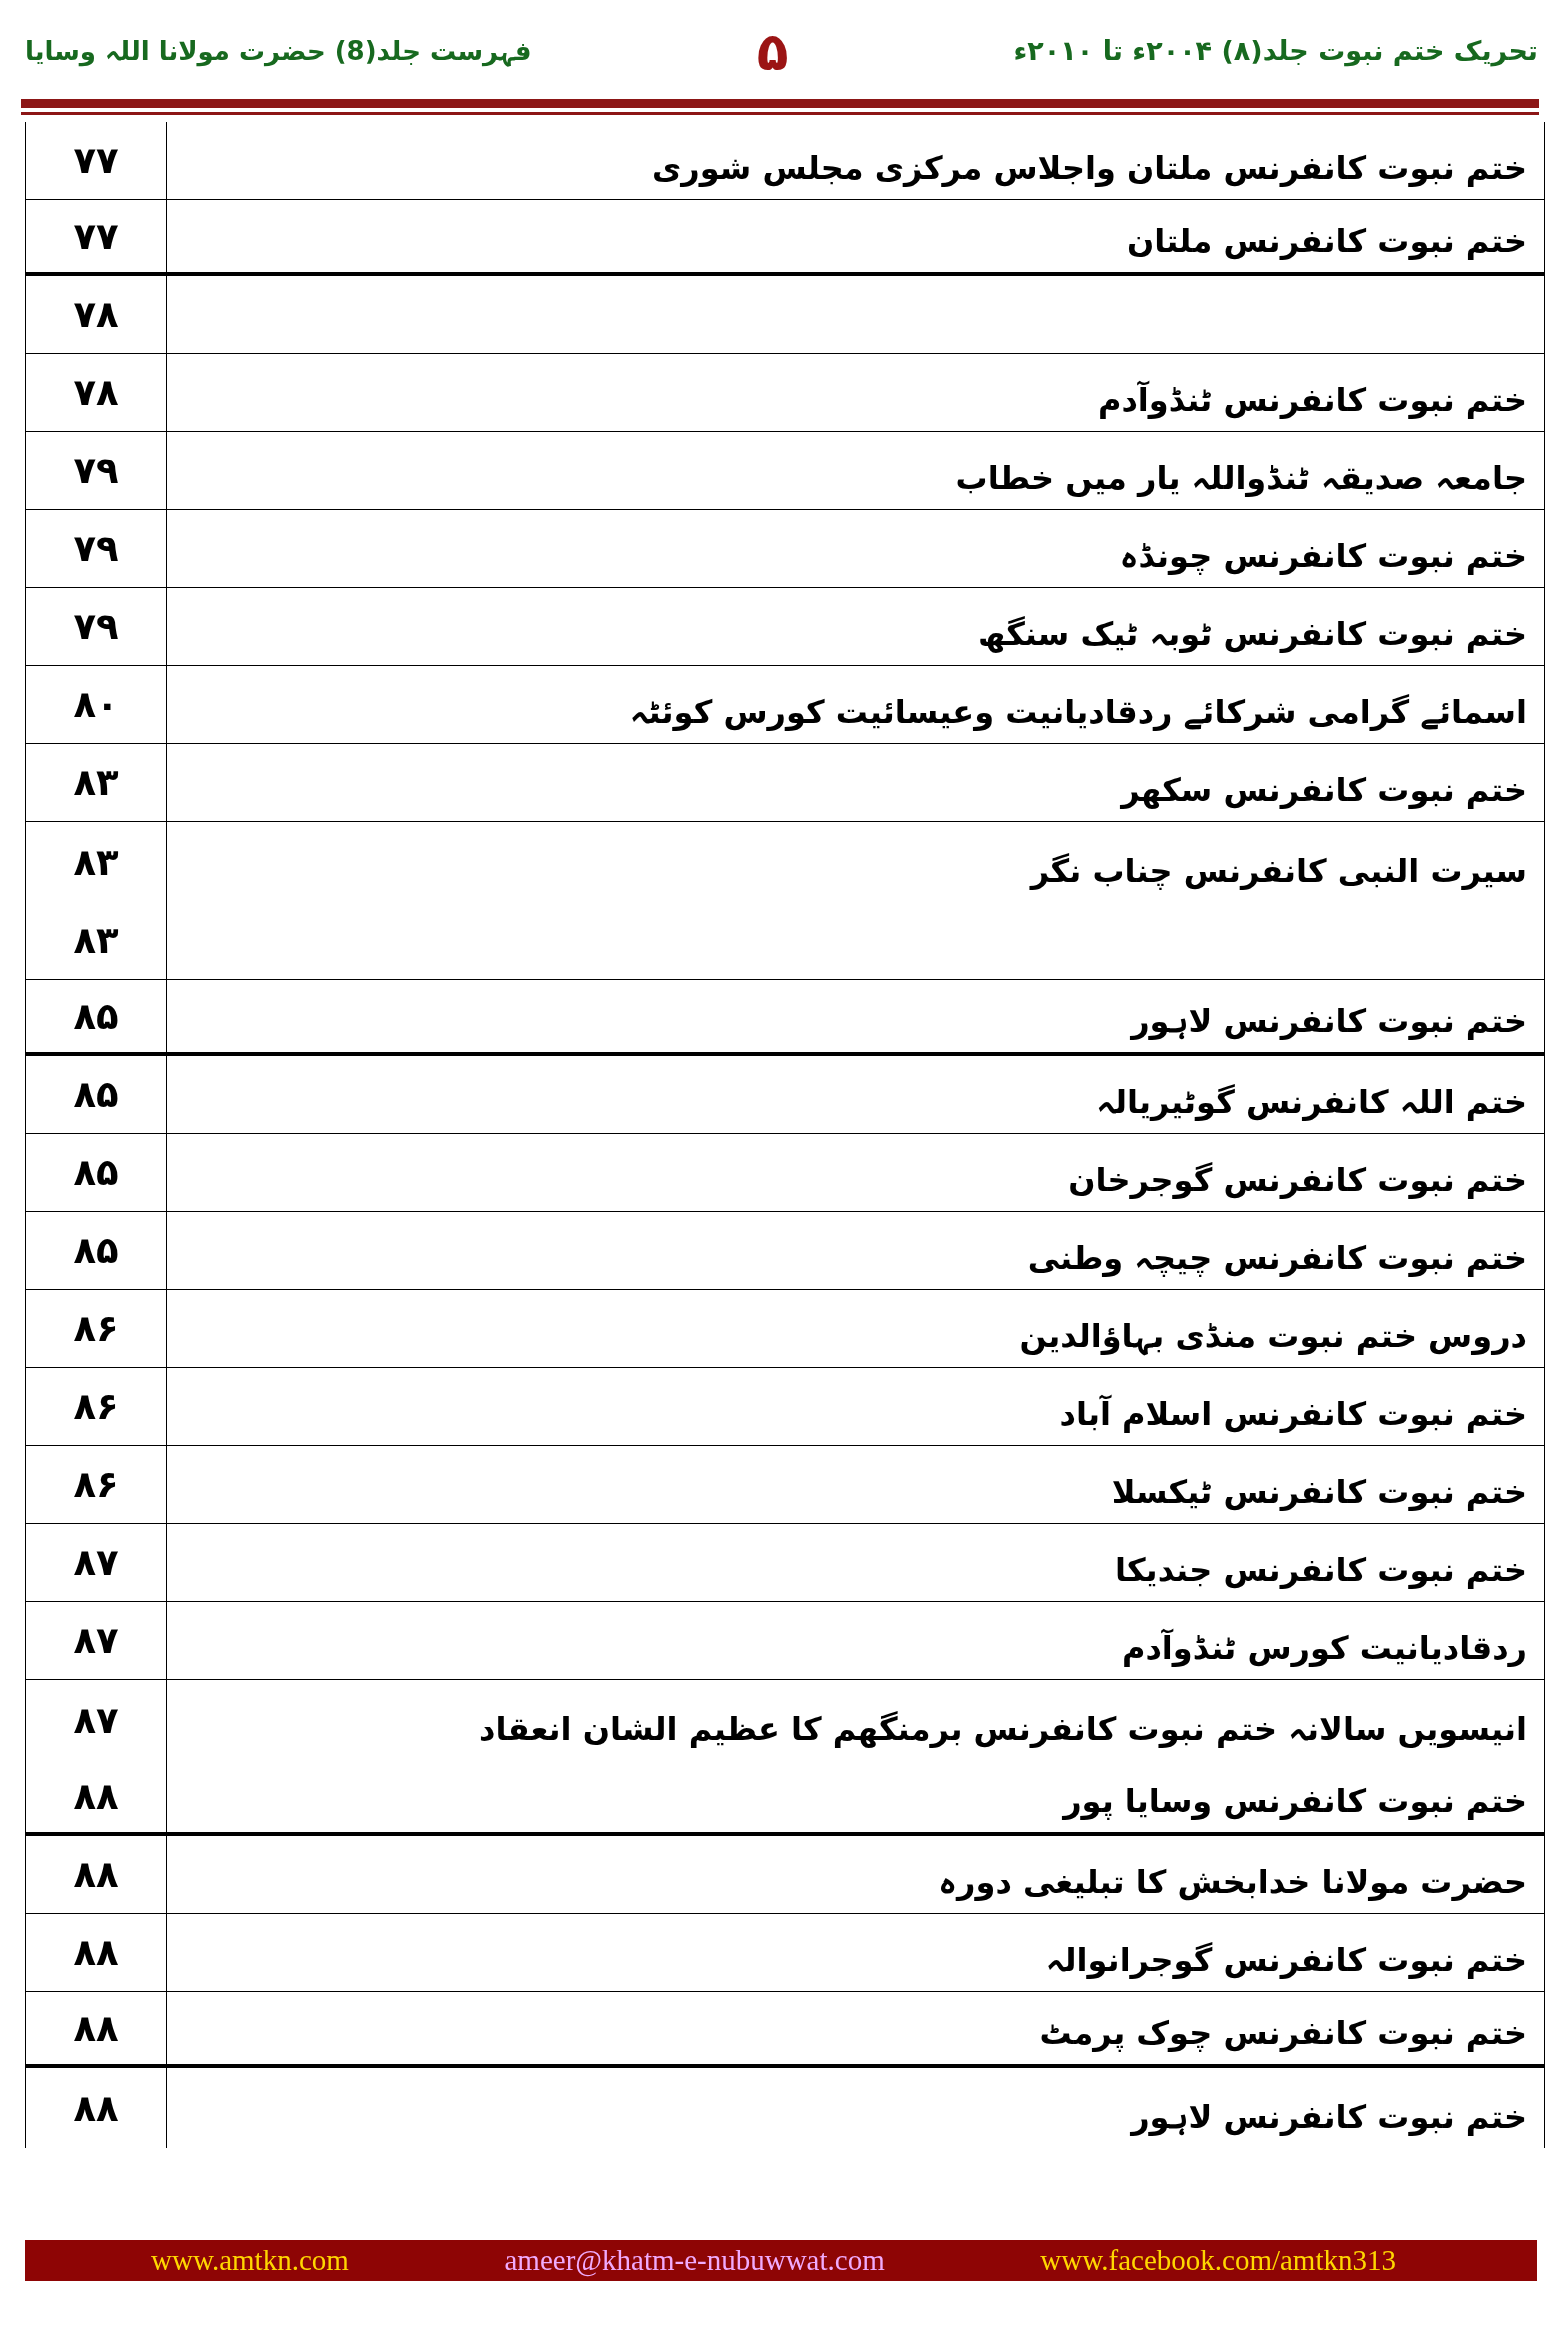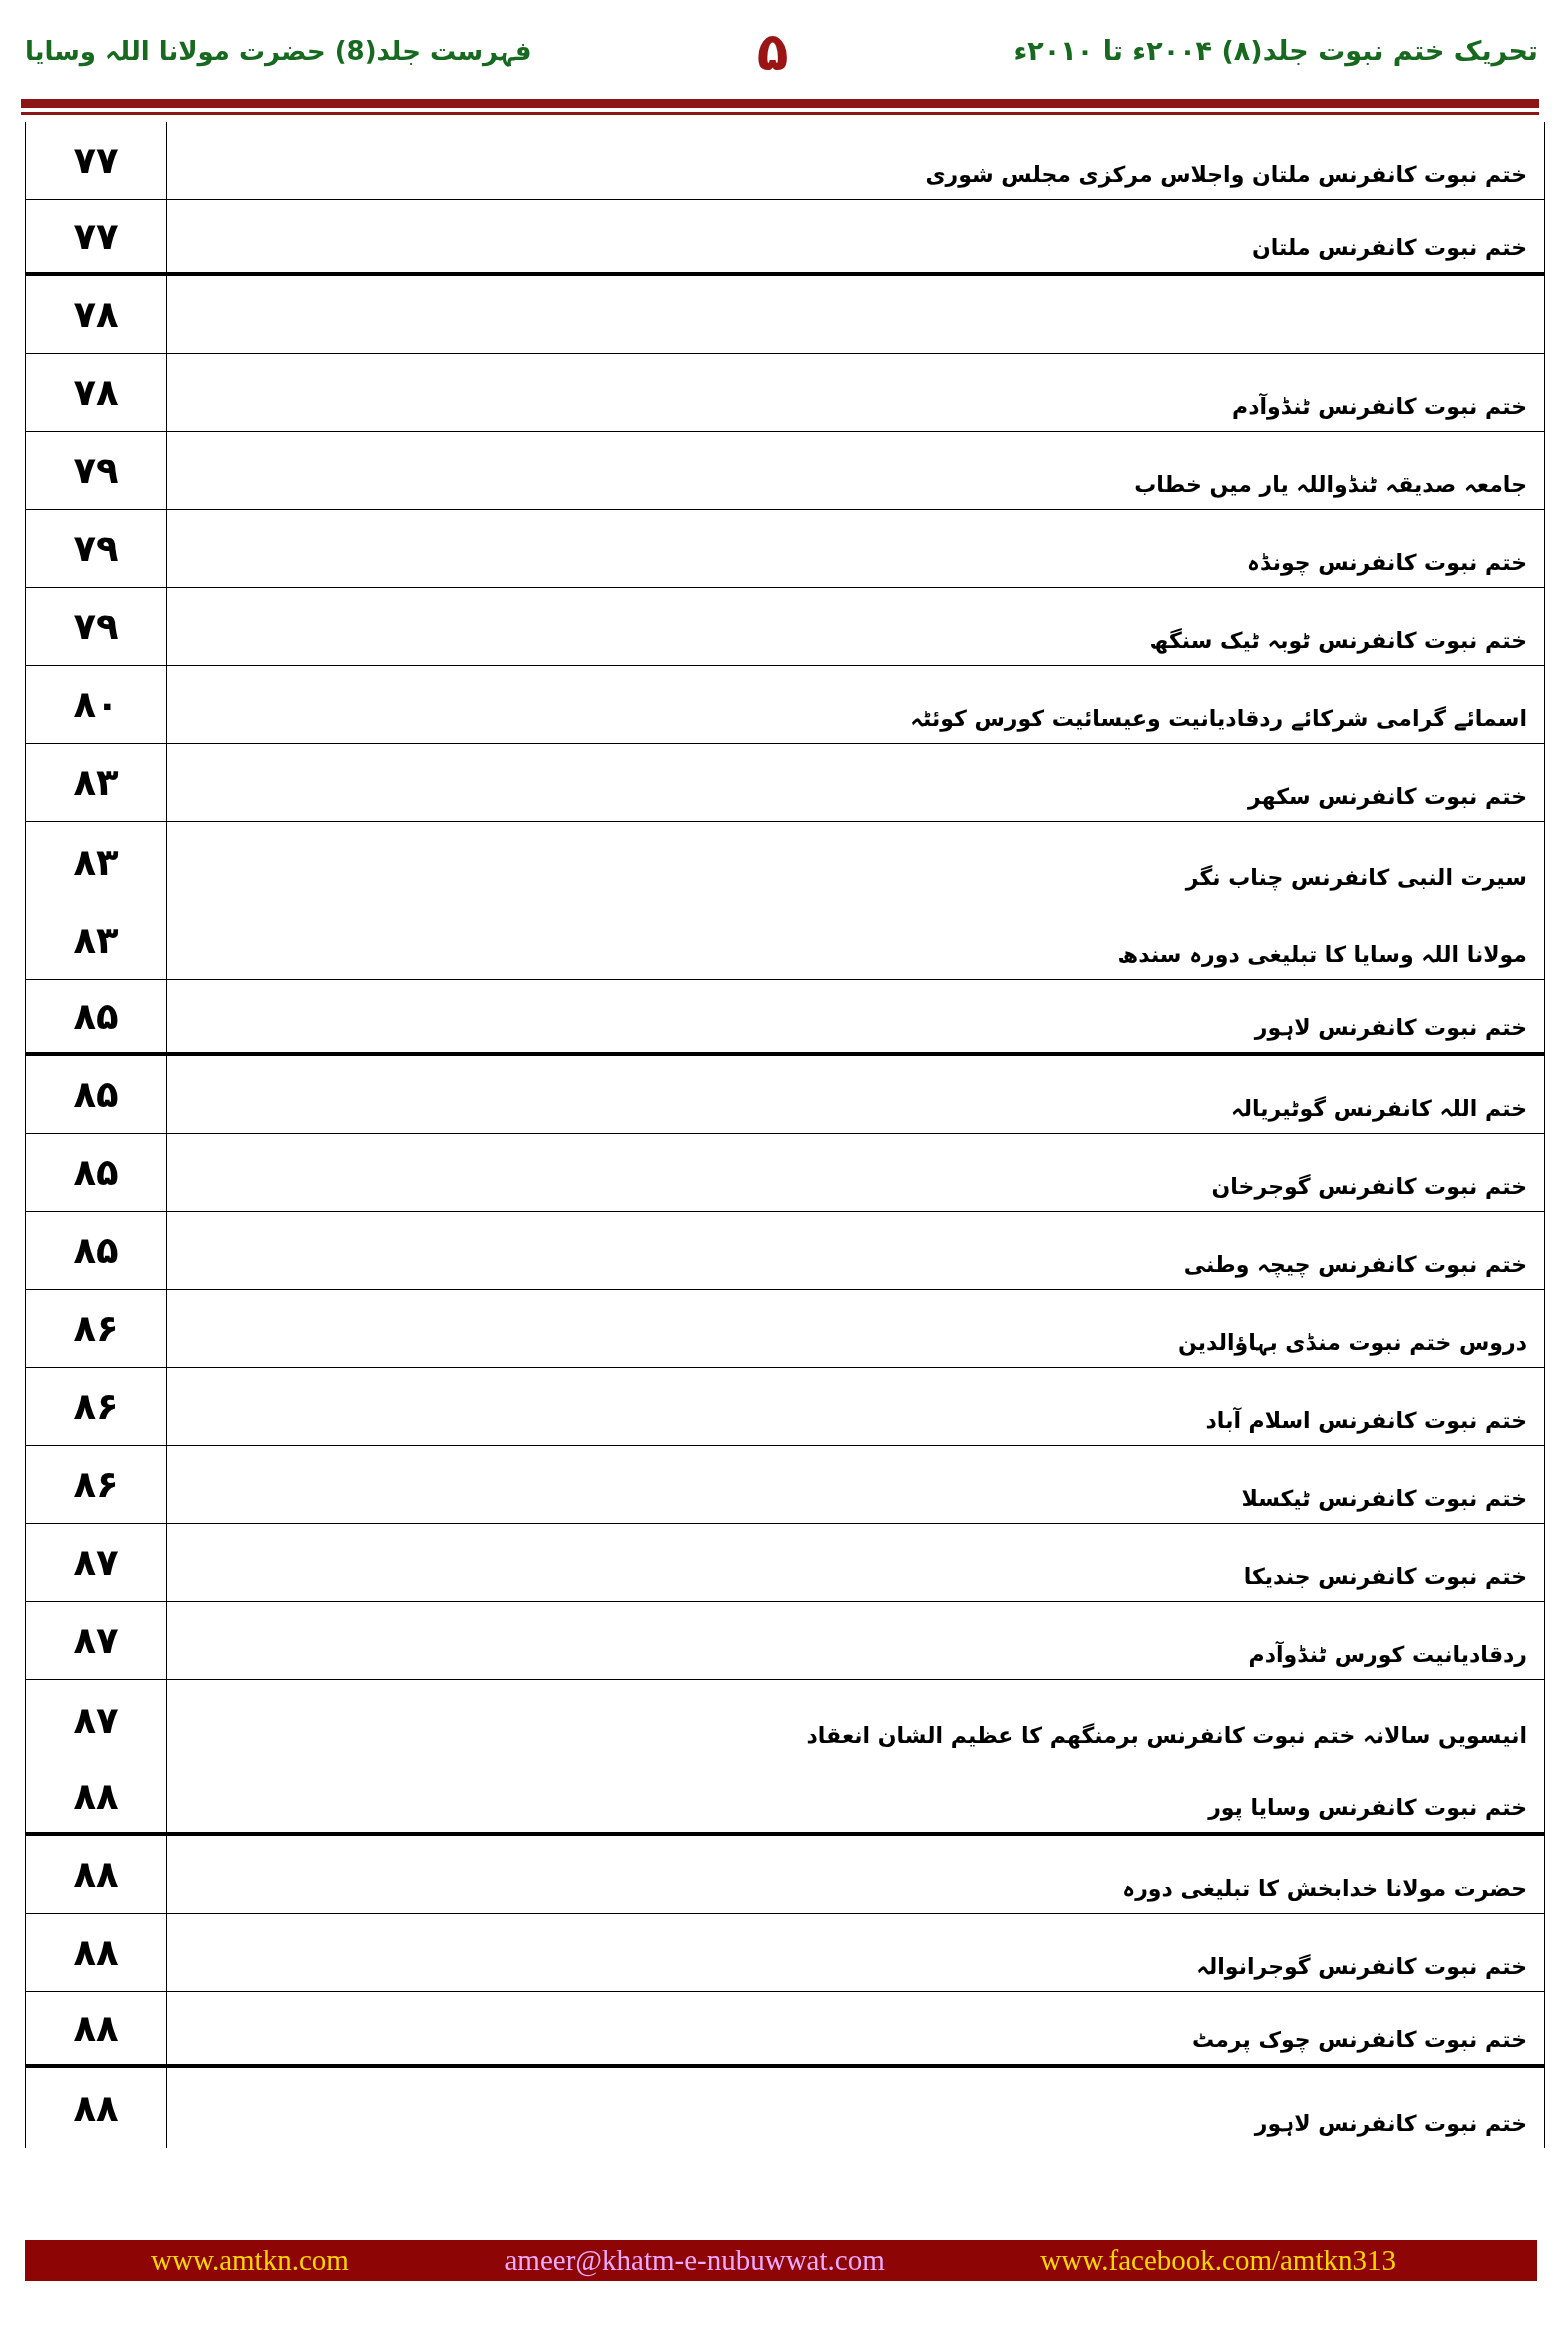--- a/index.html
+++ b/index.html
@@ -37,21 +37,21 @@
   .row .num {
     width:141px; flex:0 0 141px;
     border-right:1.7px solid #000;
     display:flex; align-items:center; justify-content:center;
     font-size:37px; font-weight:bold; color:#000;
   }
   .row .title {
     flex:1; direction:rtl;
     display:flex; align-items:flex-end;
     padding:0 17px 11.8px 8.4px;
-    font-size:22px; font-weight:bold; color:#000;
+    font-size:32px; font-weight:bold; color:#000;
     white-space:nowrap; overflow:hidden;
   }
 
   
   .footer {
     position:absolute; top:2240px; left:25px; width:1512px; height:41px;
     display:flex; align-items:center; justify-content:space-between;
     padding:0 141px 0 126px;
     font-family:"Liberation Serif", serif;
     font-size:29px;
@@ -109,21 +109,20 @@
       <div class="row d-thin">
         <div class="num">۸۳</div>
         <div class="title" dir="rtl">ختم نبوت کانفرنس سکھر</div>
       </div>
       <div class="row d-none">
         <div class="num">۸۳</div>
         <div class="title" dir="rtl">سیرت النبی کانفرنس چناب نگر</div>
       </div>
       <div class="row d-thin">
         <div class="num">۸۳</div>
-        <div class="title" dir="rtl">مولانا اللہ وسایا کا تبلیغی دورہ سندھ</div>
       </div>
       <div class="row d-thick">
         <div class="num">۸۵</div>
         <div class="title" dir="rtl">ختم نبوت کانفرنس لاہور</div>
       </div>
       <div class="row d-thin">
         <div class="num">۸۵</div>
         <div class="title" dir="rtl">ختم اللہ کانفرنس گوٹیریالہ</div>
       </div>
       <div class="row d-thin">

